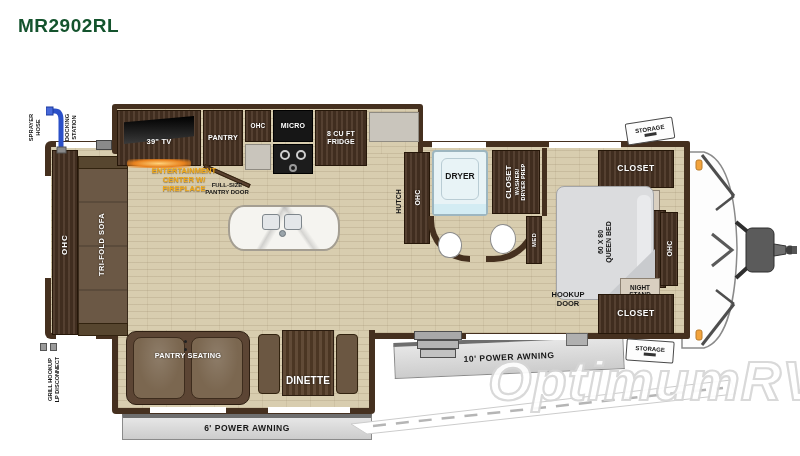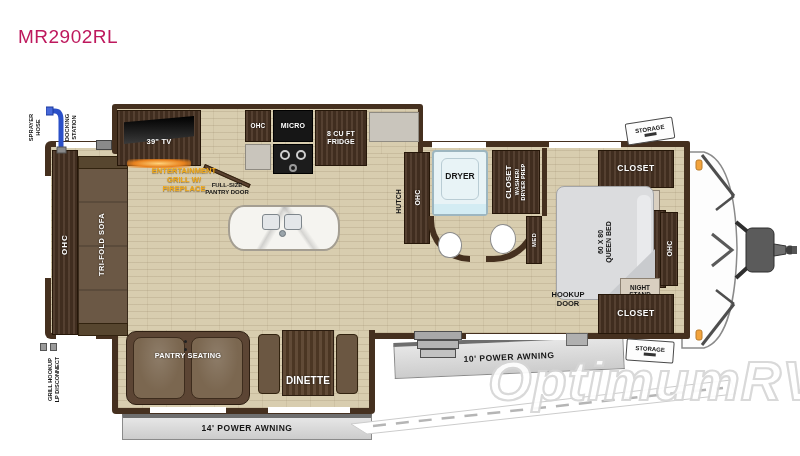--- a/index.html
+++ b/index.html
@@ -37,21 +37,21 @@
                        linear-gradient(55deg, transparent 58%, rgba(140,140,140,.3) 61%, transparent 66%);}
   .sinkbowl{background:#e3e6e9;border:1.5px solid #7e868c;border-radius:3px;}
   .watermark{font-style:italic;font-weight:700;color:#ffffff;-webkit-text-stroke:2.2px #d6d6d6;
       letter-spacing:1px;opacity:.92;white-space:nowrap;}
 </style>
 </head>
 <body>
 
 <div id="stage">
 
-  <div class="abs" style="left:18px;top:26px;font-size:19px;color:#be185d;font-weight:400;letter-spacing:.5px">MR2902RL</div>
+  <div class="abs" style="left:18px;top:15px;font-size:19px;color:#14532d;font-weight:700;letter-spacing:.5px">MR2902RL</div>
 
   <svg class="abs" style="left:676px;top:144px" width="122" height="212" viewBox="0 0 122 212">
     <path d="M6,8 L28,8 C52,15 60,56 61,104 C60,152 52,197 28,204 L6,204 Z" fill="#fdfdfd" stroke="#8a8a8a" stroke-width="1.5"></path>
     <path d="M26,11 L58,52" stroke="#4e4e4e" stroke-width="3" fill="none"></path>
     <path d="M58,52 L40,66" stroke="#4e4e4e" stroke-width="2.5" fill="none"></path>
     <path d="M26,201 L58,160" stroke="#4e4e4e" stroke-width="3" fill="none"></path>
     <path d="M58,160 L40,146" stroke="#4e4e4e" stroke-width="2.5" fill="none"></path>
     <path d="M36,90 L56,106 L36,122" stroke="#5a5a5a" stroke-width="3" fill="none"></path>
     <rect x="20" y="16" width="6" height="10" rx="2" fill="#f2a33c" stroke="#b97b2a"></rect>
     <rect x="20" y="186" width="6" height="10" rx="2" fill="#f2a33c" stroke="#b97b2a"></rect>
@@ -89,20 +89,23 @@
        background-image:repeating-linear-gradient(0deg, rgba(0,0,0,.15) 0 2px, transparent 2px 44px)"></div>
   <div class="abs" style="left:78px;top:156px;width:50px;height:13px;background:#57462f;border:1px solid #32230f"></div>
   <div class="abs" style="left:78px;top:323px;width:50px;height:13px;background:#57462f;border:1px solid #32230f"></div>
 
   <div class="abs wood" style="left:117px;top:110px;width:84px;height:56px">
     <div class="tv-screen"></div>
     <span class="lblw" style="font-size:7.5px;z-index:2;margin-top:8px">39" TV</span>
   </div>
   <div class="abs" style="left:127px;top:159px;width:64px;height:9px;border-radius:4px;
        background:radial-gradient(ellipse at 50% 50%, #ffd27a 0%, #e8821e 55%, rgba(232,130,30,0) 100%)"></div>
+  <div class="abs wood" style="left:203px;top:110px;width:40px;height:56px">
+    <span class="lblw" style="font-size:7.2px">PANTRY</span>
+  </div>
   <div class="abs" style="left:205px;top:164px;width:50px;height:4px;background:#5a4130;border:1px solid #32230f;
        transform:rotate(24deg);transform-origin:left top"></div>
   <div class="abs wood" style="left:245px;top:110px;width:26px;height:32px">
     <span class="lblw" style="font-size:6.4px">OHC</span>
   </div>
   <div class="abs counter" style="left:245px;top:144px;width:26px;height:26px"></div>
   <div class="abs" style="left:273px;top:110px;width:40px;height:32px;background:#161616;border:1px solid #000;
        display:flex;align-items:center;justify-content:center">
     <span class="lblw" style="font-size:7px">MICRO</span>
   </div>
@@ -113,21 +116,21 @@
   </div>
   <div class="abs wood" style="left:315px;top:110px;width:52px;height:56px">
     <span class="lblw" style="font-size:7px">8 CU FT</span>
     <span class="lblw" style="font-size:7px">FRIDGE</span>
   </div>
   <div class="abs counter" style="left:369px;top:112px;width:50px;height:30px"></div>
 
   <div class="abs" style="left:104px;top:166px;width:160px;text-align:center;font-weight:700;font-size:7.6px;
        line-height:1.2;color:#f0a818;text-shadow:0 1px 1px rgba(80,50,0,.55)">
     <span style="display:block">ENTERTAINMENT</span>
-    <span style="display:block">GRILL W/</span>
+    <span style="display:block">CENTER W/</span>
     <span style="display:block">FIREPLACE</span>
   </div>
   <div class="abs lblb" style="left:192px;top:182px;width:70px;font-size:6px">
     <span style="display:block">FULL-SIZE</span>
     <span style="display:block">PANTRY DOOR</span>
   </div>
 
   <div class="abs island" style="left:228px;top:205px;width:112px;height:46px"></div>
   <div class="abs sinkbowl" style="left:262px;top:214px;width:18px;height:16px"></div>
   <div class="abs sinkbowl" style="left:284px;top:214px;width:18px;height:16px"></div>
@@ -193,21 +196,21 @@
     <div class="abs" style="left:57px;top:16px;width:3px;height:3px;border-radius:50%;background:#222"></div>
   </div>
   <div class="abs lblw" style="left:128px;top:352px;width:120px;font-size:7.4px">PANTRY SEATING</div>
   <div class="abs" style="left:258px;top:334px;width:22px;height:60px;background:#6b5742;border:1px solid #32230f;border-radius:4px"></div>
   <div class="abs" style="left:282px;top:330px;width:52px;height:66px;background:#553d28;border:1px solid #2c1d10;
        background-image:repeating-linear-gradient(90deg, rgba(255,255,255,.07) 0 3px, rgba(0,0,0,.12) 3px 6px)"></div>
   <div class="abs" style="left:336px;top:334px;width:22px;height:60px;background:#6b5742;border:1px solid #32230f;border-radius:4px"></div>
   <div class="abs lblw" style="left:276px;top:375px;width:64px;font-size:10px">DINETTE</div>
 
   <div class="abs awning" style="left:122px;top:414px;width:250px;height:26px">
-    <span class="lblb" style="font-size:8.5px;letter-spacing:.5px">14' POWER AWNING</span>
+    <span class="lblb" style="font-size:8.5px;letter-spacing:.5px">6' POWER AWNING</span>
   </div>
 
   <div class="abs stepbar" style="left:414px;top:331px;width:48px;height:9px"></div>
   <div class="abs stepbar" style="left:417px;top:340px;width:42px;height:9px;background:#b5b5b5"></div>
   <div class="abs stepbar" style="left:420px;top:349px;width:36px;height:9px;background:#c2c2c2"></div>
   <div class="abs" style="left:566px;top:333px;width:22px;height:13px;background:#b0b0b0;border:1px solid #666"></div>
 
   <svg class="abs" style="left:46px;top:104px" width="24" height="50" viewBox="0 0 24 50">
     <path d="M15,46 L15,16 Q15,7 9,7 L5,7" fill="none" stroke="#2b50c8" stroke-width="5"></path>
     <rect x="0" y="3" width="7" height="8" fill="#4668d9" stroke="#1d3a9e"></rect>

